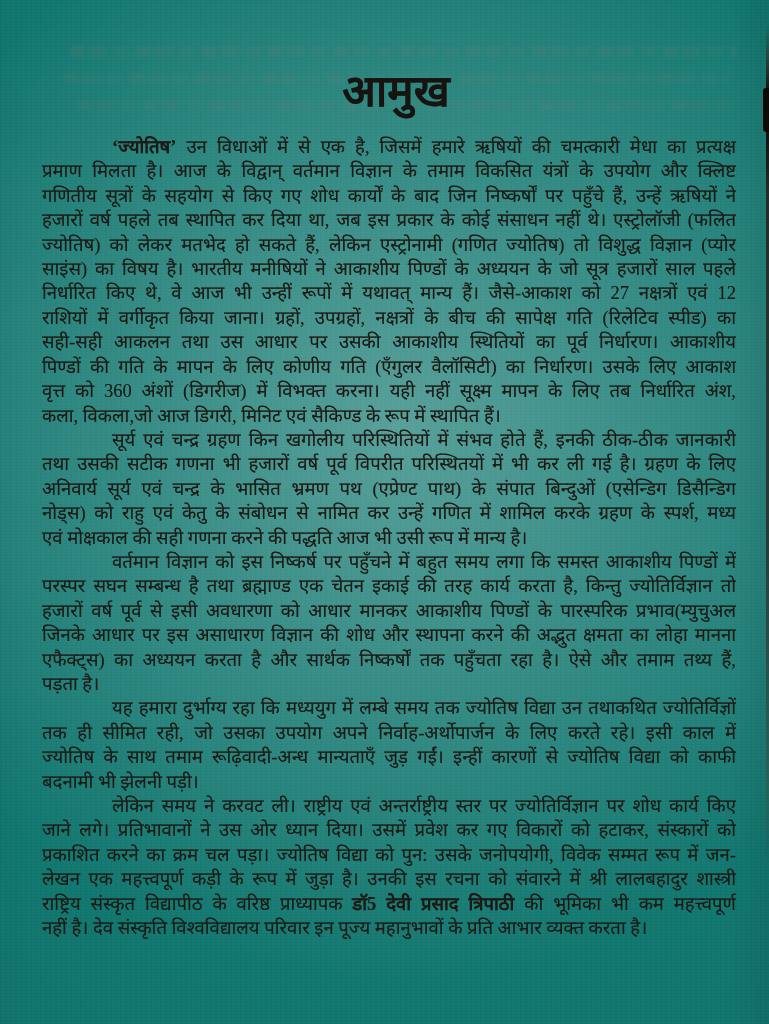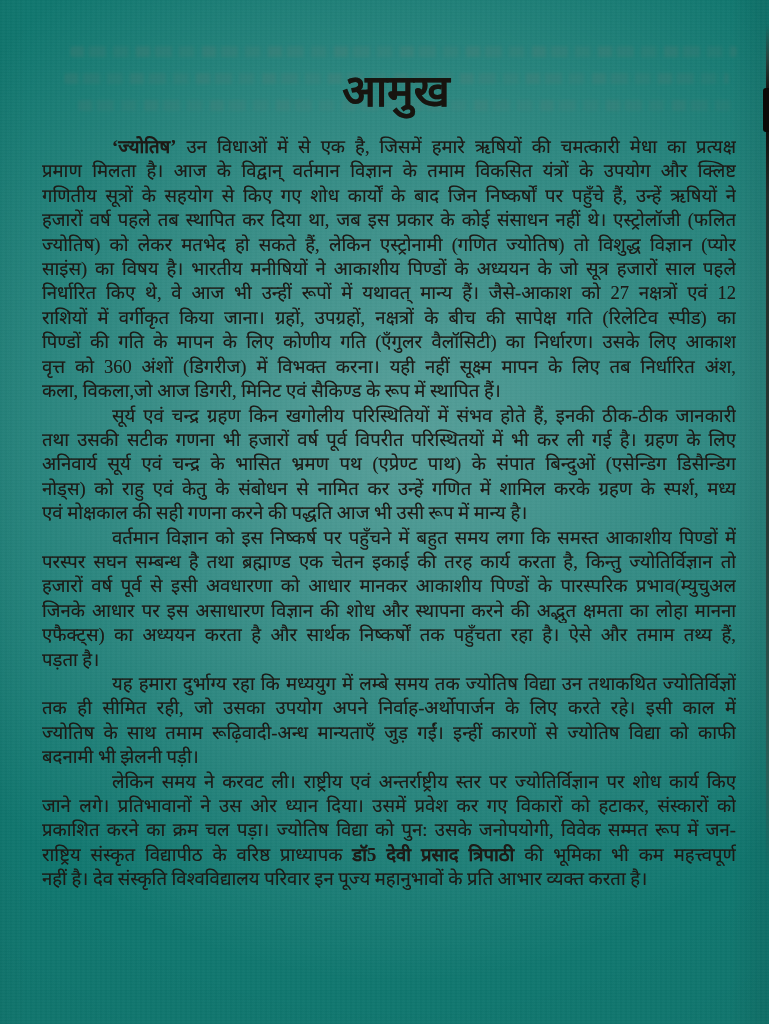--- a/index.html
+++ b/index.html
@@ -97,20 +97,21 @@
     <div class="bodytext">
         <div class="para">
           <div class="line first"><span class="b">‘ज्योतिष’</span><span> उन विधाओं में से एक है, जिसमें हमारे ऋषियों की चमत्कारी मेधा का प्रत्यक्ष</span></div>
           <div class="line"><span>प्रमाण मिलता है। आज के विद्वान् वर्तमान विज्ञान के तमाम विकसित यंत्रों के उपयोग और क्लिष्ट</span></div>
           <div class="line"><span>गणितीय सूत्रों के सहयोग से किए गए शोध कार्यों के बाद जिन निष्कर्षों पर पहुँचे हैं, उन्हें ऋषियों ने</span></div>
           <div class="line"><span>हजारों वर्ष पहले तब स्थापित कर दिया था, जब इस प्रकार के कोई संसाधन नहीं थे। एस्ट्रोलॉजी (फलित</span></div>
           <div class="line"><span>ज्योतिष) को लेकर मतभेद हो सकते हैं, लेकिन एस्ट्रोनामी (गणित ज्योतिष) तो विशुद्ध विज्ञान (प्योर</span></div>
           <div class="line"><span>साइंस) का विषय है। भारतीय मनीषियों ने आकाशीय पिण्डों के अध्ययन के जो सूत्र हजारों साल पहले</span></div>
           <div class="line"><span>निर्धारित किए थे, वे आज भी उन्हीं रूपों में यथावत् मान्य हैं। जैसे-आकाश को 27 नक्षत्रों एवं 12</span></div>
           <div class="line"><span>राशियों में वर्गीकृत किया जाना। ग्रहों, उपग्रहों, नक्षत्रों के बीच की सापेक्ष गति (रिलेटिव स्पीड) का</span></div>
+          <div class="line"><span>सही-सही आकलन तथा उस आधार पर उसकी आकाशीय स्थितियों का पूर्व निर्धारण। आकाशीय</span></div>
           <div class="line"><span>पिण्डों की गति के मापन के लिए कोणीय गति (एँगुलर वैलॉसिटी) का निर्धारण। उसके लिए आकाश</span></div>
           <div class="line"><span>वृत्त को 360 अंशों (डिगरीज) में विभक्त करना। यही नहीं सूक्ष्म मापन के लिए तब निर्धारित अंश,</span></div>
           <div class="line last"><span>कला, विकला,जो आज डिगरी, मिनिट एवं सैकिण्ड के रूप में स्थापित हैं।</span></div>
         </div>
         <div class="para">
           <div class="line first"><span>सूर्य एवं चन्द्र ग्रहण किन खगोलीय परिस्थितियों में संभव होते हैं, इनकी ठीक-ठीक जानकारी</span></div>
           <div class="line"><span>तथा उसकी सटीक गणना भी हजारों वर्ष पूर्व विपरीत परिस्थितयों में भी कर ली गई है। ग्रहण के लिए</span></div>
           <div class="line"><span>अनिवार्य सूर्य एवं चन्द्र के भासित भ्रमण पथ (एप्रेण्ट पाथ) के संपात बिन्दुओं (एसेन्डिग डिसैन्डिग</span></div>
           <div class="line"><span>नोड्स) को राहु एवं केतु के संबोधन से नामित कर उन्हें गणित में शामिल करके ग्रहण के स्पर्श, मध्य</span></div>
           <div class="line last"><span>एवं मोक्षकाल की सही गणना करने की पद्धति आज भी उसी रूप में मान्य है।</span></div>
@@ -126,20 +127,21 @@
         <div class="para">
           <div class="line first"><span>यह हमारा दुर्भाग्य रहा कि मध्ययुग में लम्बे समय तक ज्योतिष विद्या उन तथाकथित ज्योतिर्विज्ञों</span></div>
           <div class="line"><span>तक ही सीमित रही, जो उसका उपयोग अपने निर्वाह-अर्थोपार्जन के लिए करते रहे। इसी काल में</span></div>
           <div class="line"><span>ज्योतिष के साथ तमाम रूढ़िवादी-अन्ध मान्यताएँ जुड़ गईं। इन्हीं कारणों से ज्योतिष विद्या को काफी</span></div>
           <div class="line last"><span>बदनामी भी झेलनी पड़ी।</span></div>
         </div>
         <div class="para">
           <div class="line first"><span>लेकिन समय ने करवट ली। राष्ट्रीय एवं अन्तर्राष्ट्रीय स्तर पर ज्योतिर्विज्ञान पर शोध कार्य किए</span></div>
           <div class="line"><span>जाने लगे। प्रतिभावानों ने उस ओर ध्यान दिया। उसमें प्रवेश कर गए विकारों को हटाकर, संस्कारों को</span></div>
           <div class="line"><span>प्रकाशित करने का क्रम चल पड़ा। ज्योतिष विद्या को पुन: उसके जनोपयोगी, विवेक सम्मत रूप में जन-</span></div>
+          <div class="line"><span>लेखन एक महत्त्वपूर्ण कड़ी के रूप में जुड़ा है। उनकी इस रचना को संवारने में श्री लालबहादुर शास्त्री</span></div>
           <div class="line"><span>राष्ट्रिय संस्कृत विद्यापीठ के वरिष्ठ प्राध्यापक </span><span class="b">डॉ5 देवी प्रसाद त्रिपाठी</span><span> की भूमिका भी कम महत्त्वपूर्ण</span></div>
           <div class="line last"><span>नहीं है। देव संस्कृति विश्वविद्यालय परिवार इन पूज्य महानुभावों के प्रति आभार व्यक्त करता है।</span></div>
         </div>
       </div>
   </div>
 
   <div class="edge-line"></div>
   <div class="edge-blob"></div>
 </div>
 

